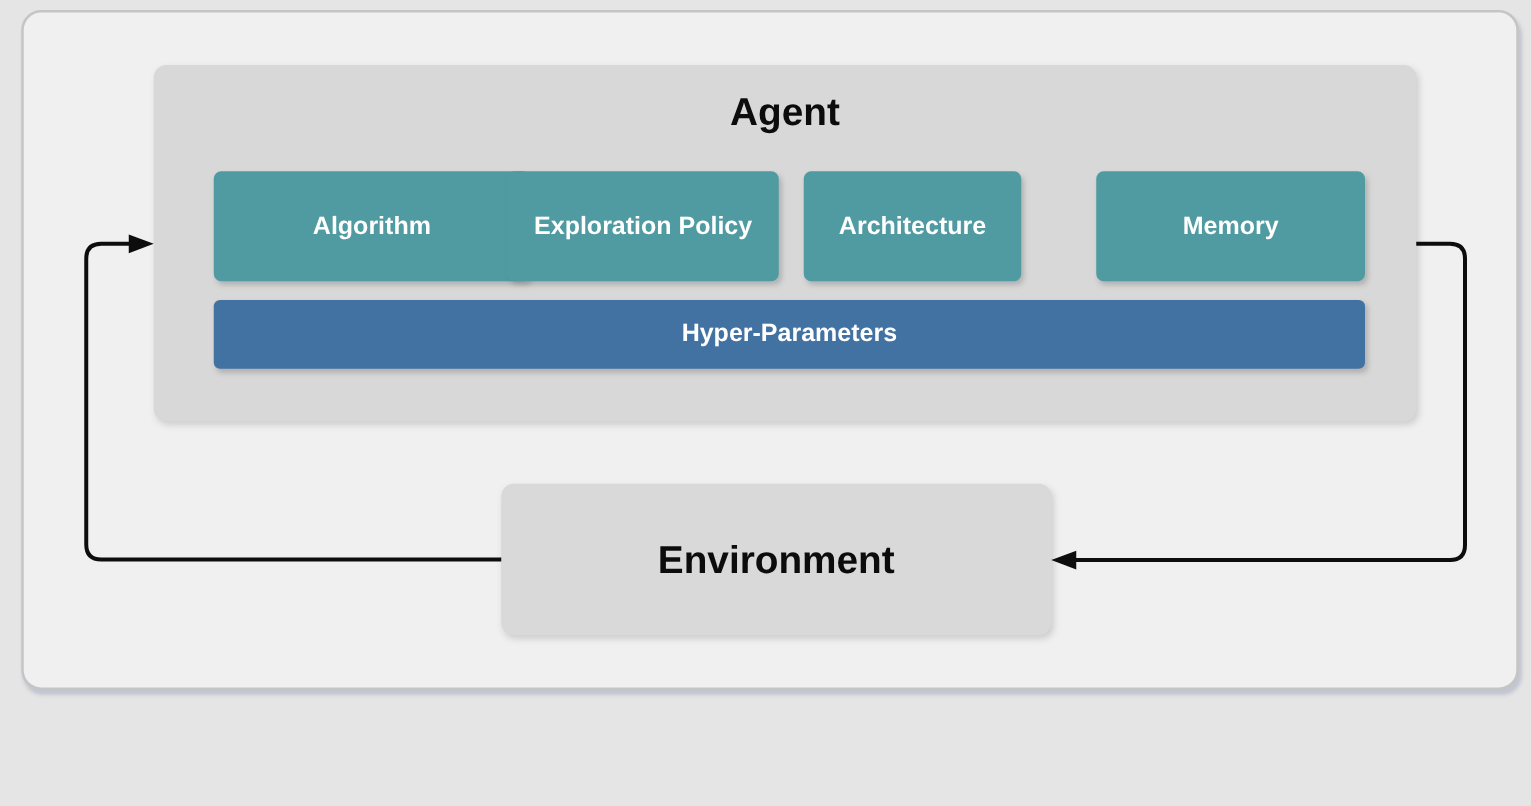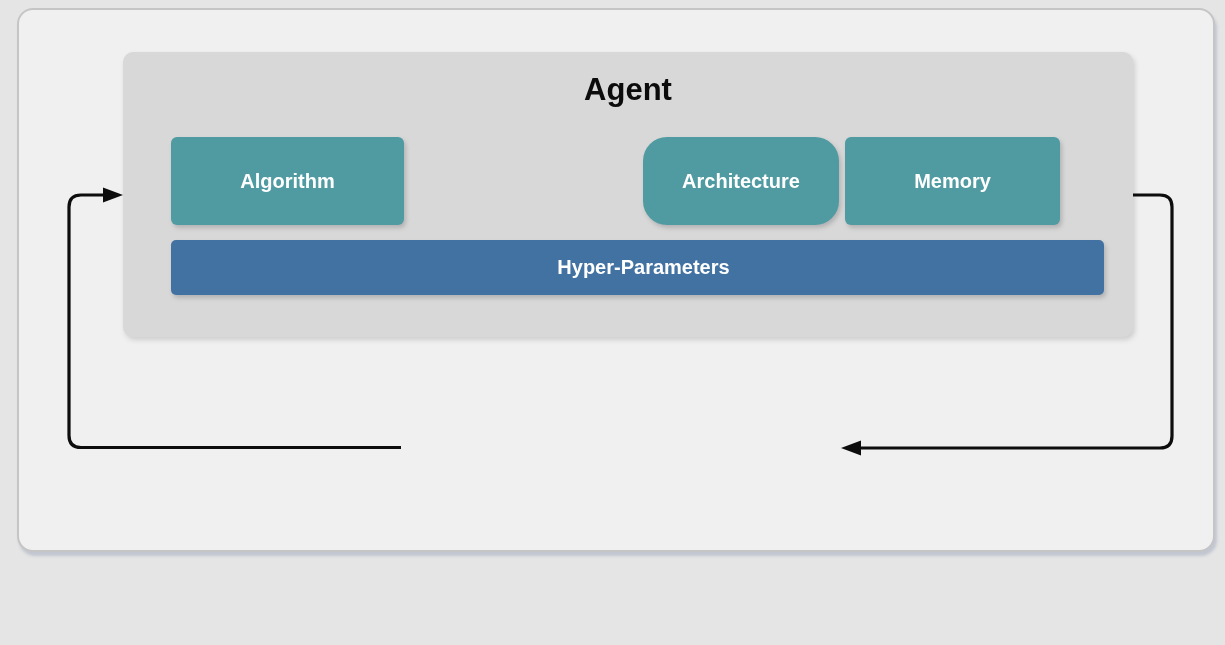--- a/index.html
+++ b/index.html
@@ -48,38 +48,37 @@
     background: var(--module-teal, #4f9ba1);
     border-radius: 6px;
     box-shadow: 2px 3px 4px rgba(110,110,115,0.35);
     display: flex;
     align-items: center;
     justify-content: center;
     color: #ffffff;
     font-size: 20px;
     font-weight: bold;
   }
-  .module.m1 { left: 171px; width: 233px; }
+  .module.m1 { left: 171px; width: 253px; }
   .module.m2 { left: 406px; width: 217px; }
-  .module.m3 { left: 643px; width: 196px; border-radius: 24px; }
-  .module.m4 { left: 845px; width: 215px; }
+  .module.m3 { left: 643px; width: 174px; }
+  .module.m4 { left: 877px; width: 215px; }
   .hyper-bar {
     position: absolute;
     left: 171px; top: 240px;
     width: 921px; height: 55px;
     background: var(--hyper-blue, #4272a2);
     border-radius: 5px;
     box-shadow: 2px 3px 4px rgba(110,110,115,0.35);
     display: flex;
     align-items: center;
     justify-content: center;
     color: #ffffff;
     font-size: 20px;
     font-weight: bold;
-    padding-left: 12px;
   }
   .env-box {
     position: absolute;
     left: 401px; top: 387px;
     width: 440px; height: 121px;
     background: var(--environment-gray, #d9d9d9);
     border-radius: 10px;
     box-shadow: 2px 3px 5px rgba(130,130,135,0.30);
     display: flex;
     align-items: center;
@@ -115,25 +114,27 @@
 <body>
 
 <div class="canvas">
 
   <div class="frame"></div>
 
   <div class="agent-box"></div>
   <div class="agent-title">Agent</div>
 
   <div class="module m1">Algorithm</div>
+  <div class="module m2">Exploration Policy</div>
   <div class="module m3">Architecture</div>
   <div class="module m4">Memory</div>
 
   <div class="hyper-bar">Hyper-Parameters</div>
 
+  <div class="env-box">Environment</div>
 
   <svg class="connectors" viewBox="0 0 1225 645" xmlns="http://www.w3.org/2000/svg">
 
     <path d="M 401 447.5 L 81 447.5 Q 69 447.5 69 435.5 L 69 207 Q 69 195 81 195 L 106 195" fill="none" stroke="#0d0d0d" stroke-width="3.2"></path>
     <polygon points="103,187.5 123,195 103,202.5" fill="#0d0d0d"></polygon>
 
     <path d="M 1133 195 L 1160 195 Q 1172 195 1172 207 L 1172 436 Q 1172 448 1160 448 L 858 448" fill="none" stroke="#0d0d0d" stroke-width="3.2"></path>
     <polygon points="861,440.5 841,448 861,455.5" fill="#0d0d0d"></polygon>
   </svg>
 

